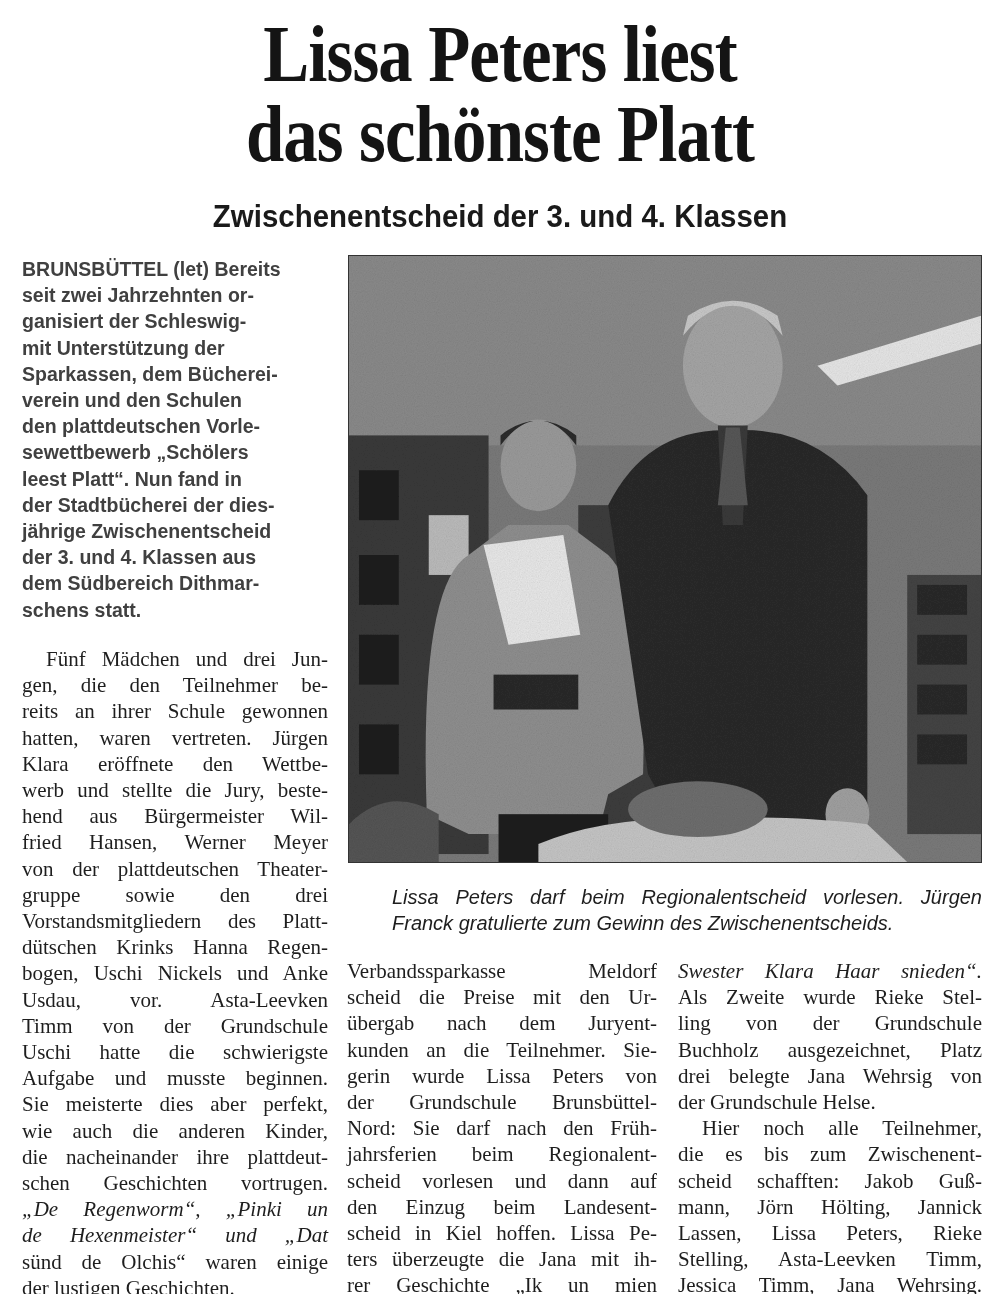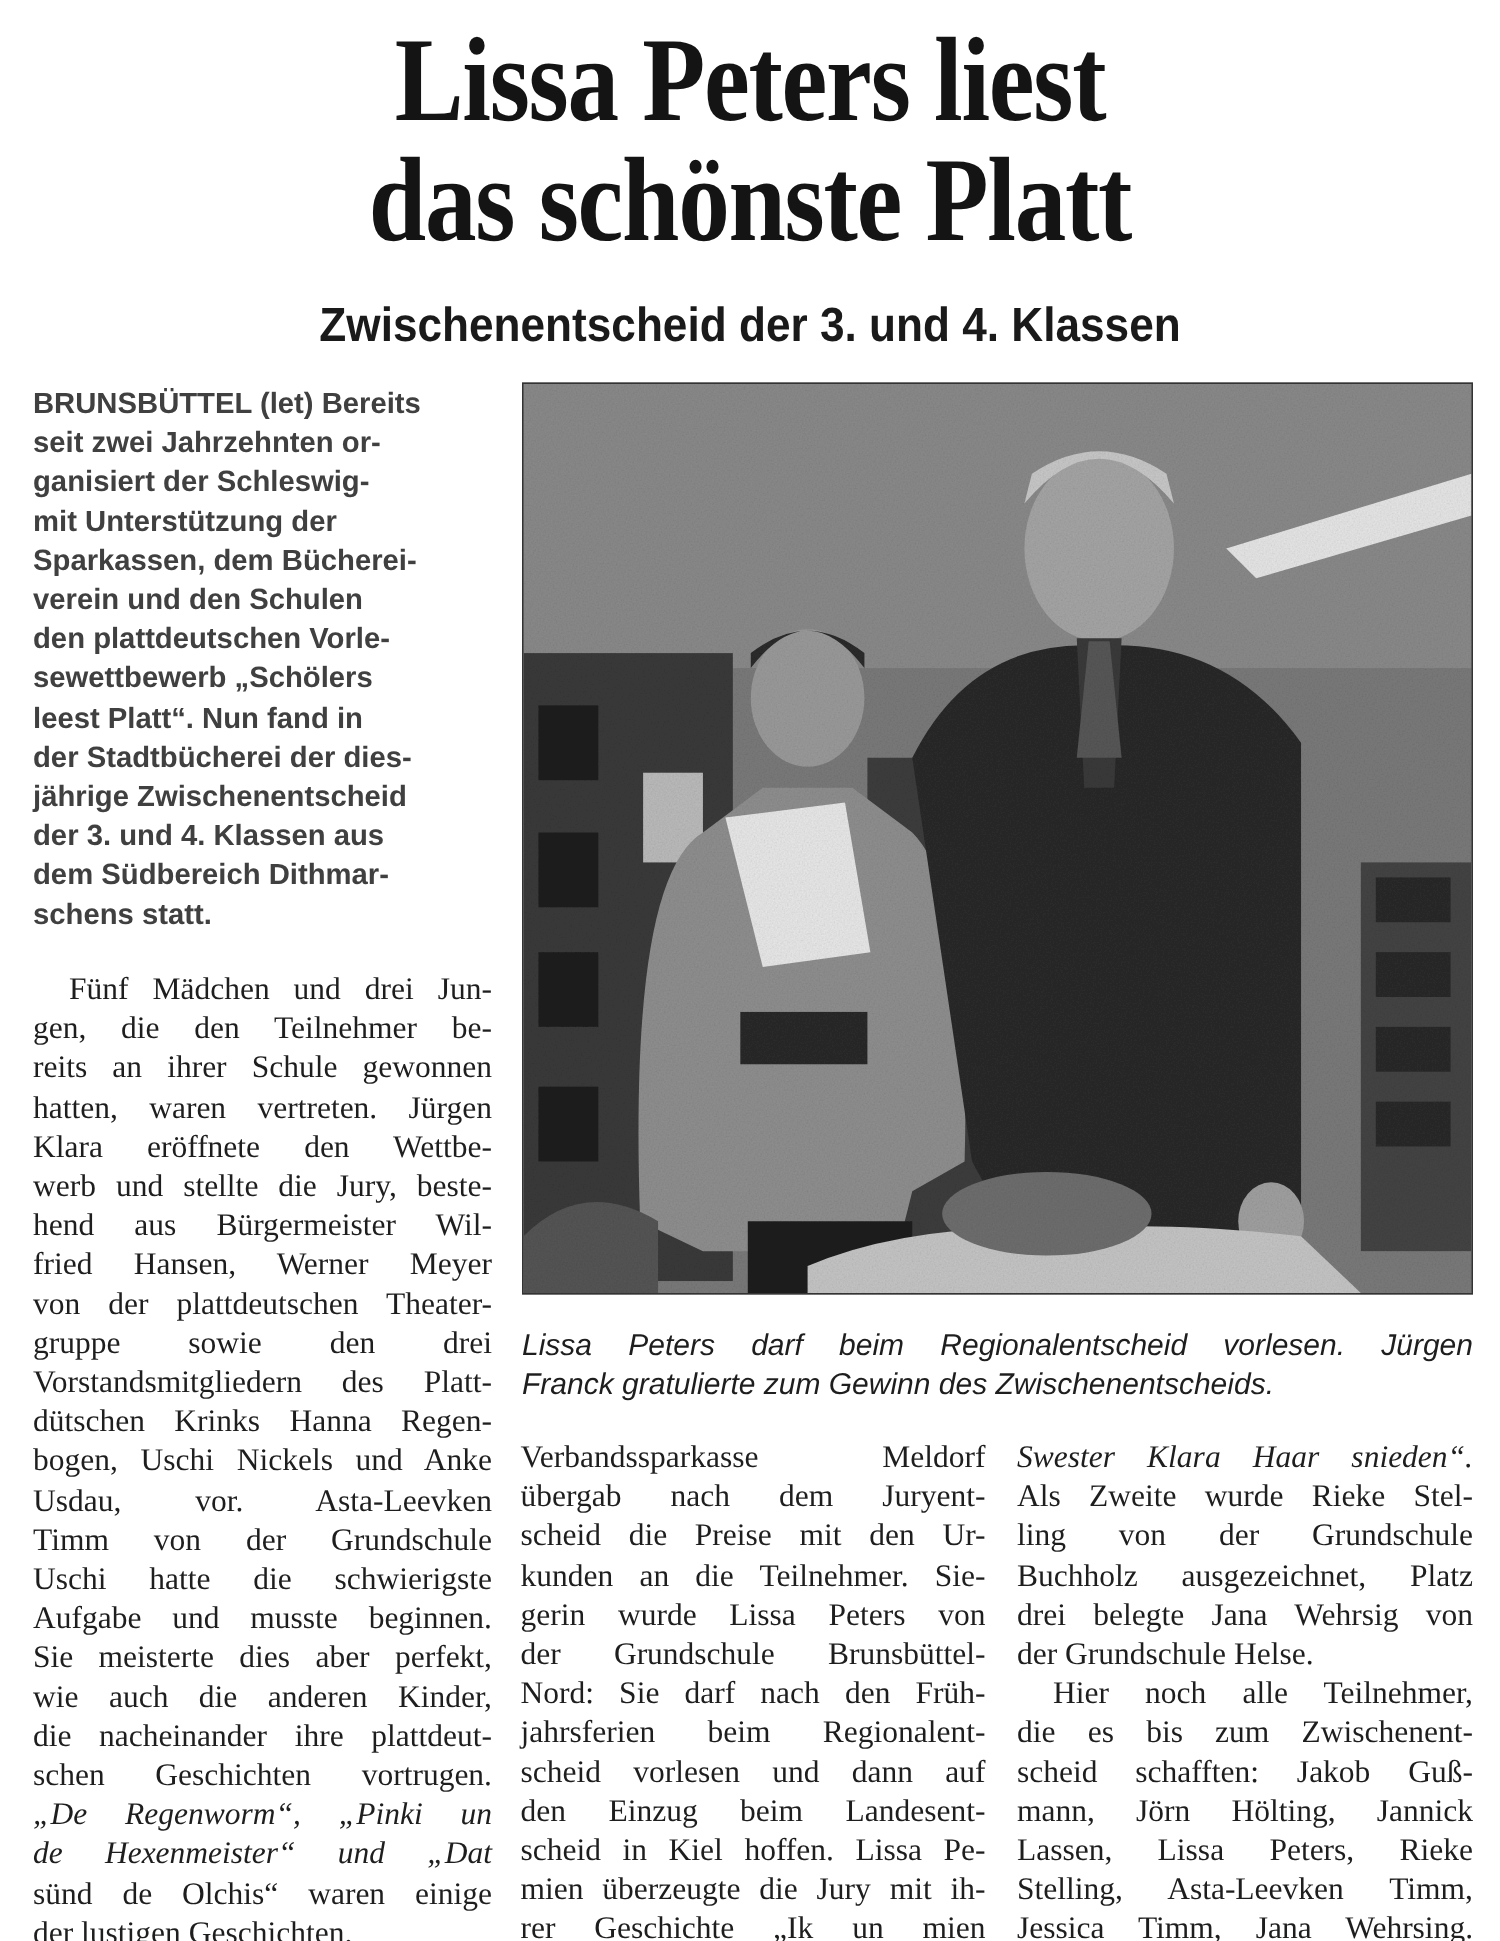--- a/index.html
+++ b/index.html
@@ -61,21 +61,21 @@
   }
   .photo svg { display: block; width: 100%; height: 100%; }
 
   .caption {
     position: absolute; left: 348px; top: 884px; width: 634px;
     font-family: "Liberation Sans", sans-serif;
     font-style: italic;
     font-size: 20px; line-height: 26px;
     color: #1e1e1e;
   }
-  .caption .line { display: block; white-space: nowrap; text-align: justify; text-align-last: justify; }
+  .caption .line { display: block; white-space: nowrap; text-align: justify; text-align-last: justify; margin-left: 44px; }
   .caption .line.last { text-align-last: left; }
 </style>
 </head>
 <body>
 
 <h1 class="headline">
   <span>Lissa Peters liest</span>
   <span>das schönste Platt</span>
 </h1>
 
@@ -174,31 +174,31 @@
   </svg>
 </div>
 
 <div class="caption">
   <span class="line">Lissa Peters darf beim Regionalentscheid vorlesen. Jürgen</span>
   <span class="line last">Franck gratulierte zum Gewinn des Zwischenentscheids.</span>
 </div>
 
 <div class="col col2">
   <span class="line">Verbandssparkasse Meldorf</span>
+  <span class="line">scheid die Preise mit den Ur-</span>
   <span class="line">übergab nach dem Juryent-</span>
-  <span class="line">scheid die Preise mit den Ur-</span>
   <span class="line">kunden an die Teilnehmer. Sie-</span>
   <span class="line">gerin wurde Lissa Peters von</span>
   <span class="line">der Grundschule Brunsbüttel-</span>
   <span class="line">Nord: Sie darf nach den Früh-</span>
   <span class="line">jahrsferien beim Regionalent-</span>
   <span class="line">scheid vorlesen und dann auf</span>
   <span class="line">den Einzug beim Landesent-</span>
   <span class="line">scheid in Kiel hoffen. Lissa Pe-</span>
-  <span class="line">mien überzeugte die Jury mit ih-</span>
+  <span class="line">ters überzeugte die Jana mit ih-</span>
   <span class="line">rer Geschichte „Ik un mien</span>
 </div>
 
 <div class="col col3">
   <span class="line it">Swester Klara Haar snieden“.</span>
   <span class="line">Als Zweite wurde Rieke Stel-</span>
   <span class="line">ling von der Grundschule</span>
   <span class="line">Buchholz ausgezeichnet, Platz</span>
   <span class="line">drei belegte Jana Wehrsig von</span>
   <span class="line last">der Grundschule Helse.</span>

